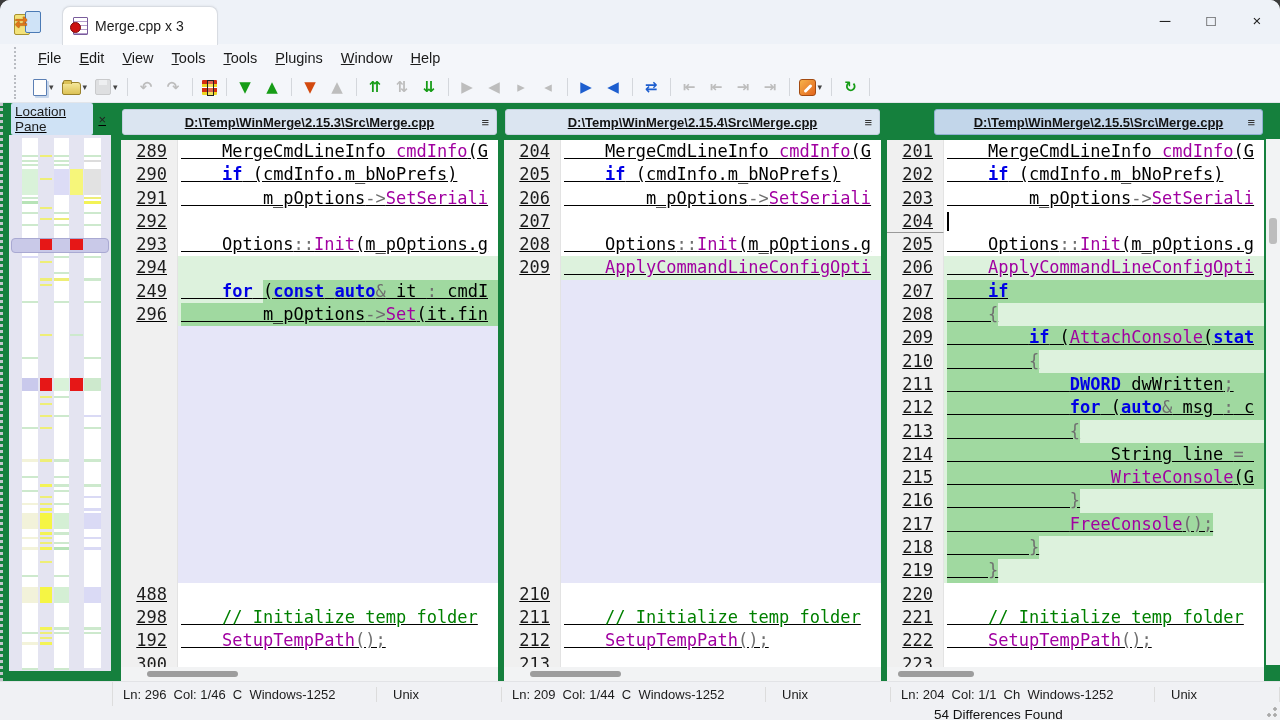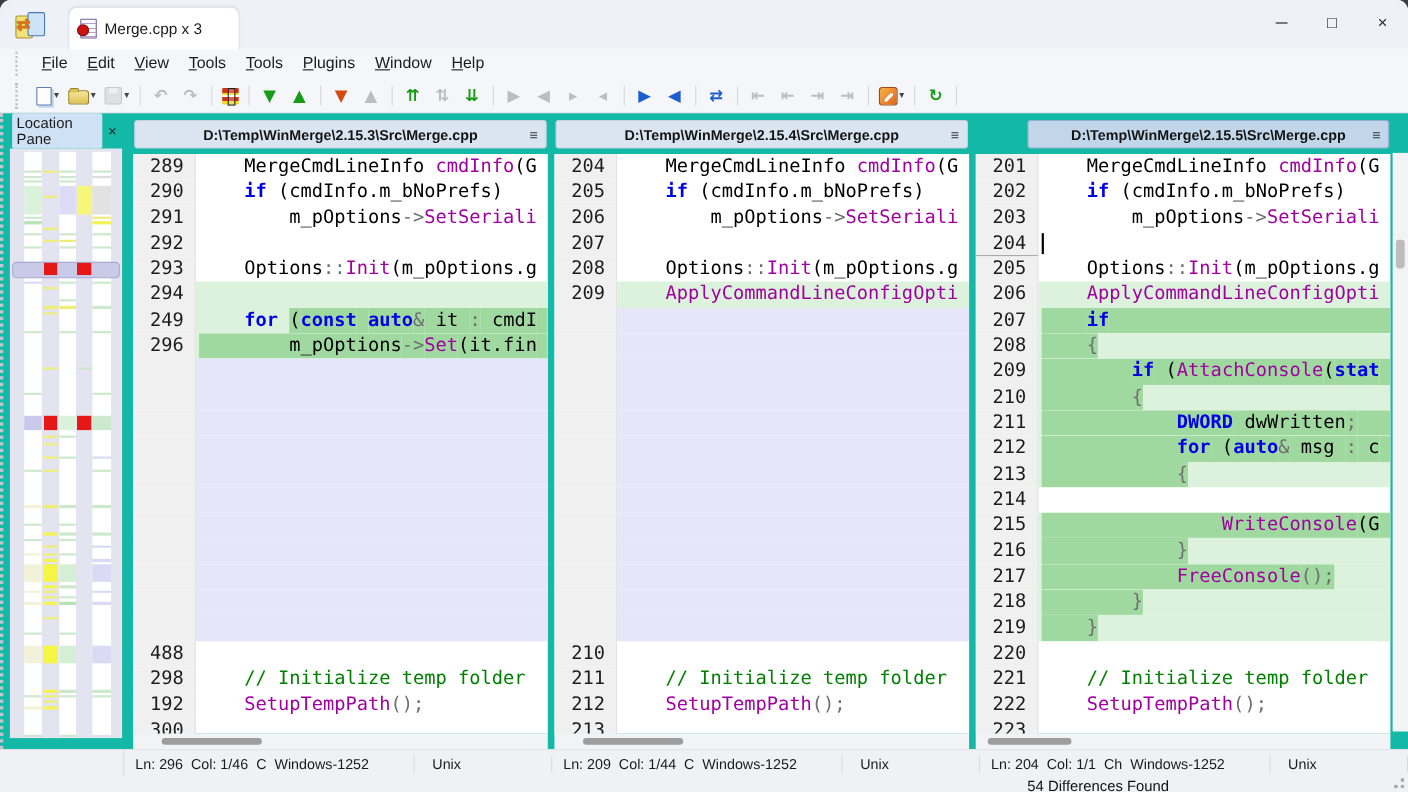--- a/index.html
+++ b/index.html
@@ -32,21 +32,21 @@
   .open-folder-icon::before{content:"";position:absolute;left:0;top:-3px;width:7px;height:3px;background:#dcc256;border:1px solid #9a822c;border-bottom:none;border-radius:2px 2px 0 0;}
   .save-icon{background:#c9c9c9;border:1px solid #9f9f9f;width:14px;height:14px;border-radius:2px;}
   .save-icon::before{content:"";position:absolute;left:3px;top:0;width:8px;height:5px;background:#e9e9e9;}
   .diff-context-icon{width:15px;height:15px;background:linear-gradient(#d32f12 0 30%,#ecd722 30% 45%,#ffffff 45% 55%,#d32f12 55% 80%,#ecd722 80% 100%);border-radius:1px;}
   .diff-context-icon::after{content:"";position:absolute;left:5px;top:0px;width:5px;height:14px;border:1px solid #222;background:rgba(255,255,255,.25);}
   .wrench-icon{width:15px;height:15px;background:linear-gradient(135deg,#f7b24a,#e2641c);border:1px solid #a34a10;border-radius:3px;}
   .wrench-icon::before{content:"";position:absolute;left:3px;top:7px;width:10px;height:3px;background:#fff;transform:rotate(-45deg);border-radius:2px;}
   .tb-caret{font-size:9px;color:#444;margin-left:2px;font-family:"DejaVu Sans",sans-serif;}
   .tb-sep{width:1px;height:18px;background:#d4d7dc;margin:0 5px;}
   
-  #main{display:flex;height:578px;background:#14b8a6;}
+  #main{display:flex;height:578px;background:#15803d;text-decoration:underline;}
   
   #locpane{width:112px;display:flex;flex-direction:column;border-left:3px dotted #c3c6cc;}
   #loc-head{height:24px;display:flex;align-items:center;padding:4px 4px 0 8px;font-size:13.5px;color:#1b1b1b;}
   #loc-title{background:#cfe2f5;padding:1px 4px;border-radius:2px;}
   #loc-close{margin-left:auto;padding:0 5px;font-size:13px;color:#222;}
   #loc-body{position:relative;flex:1;margin:4px 4px 10px 6px;background:#e4e4f1;overflow:hidden;}
   .loc-bar{position:absolute;top:3px;bottom:3px;background:#ffffff;}
   .loc-stripe{position:absolute;}
   .loc-band{position:absolute;left:2px;right:2px;background:#c9c9e8;border:1px solid #a9a9d2;border-radius:4px;}
   
@@ -598,20 +598,21 @@
             <div class="row bg-lg">
               <span class="num">212</span>
               <span class="code"><span class="c-n hl-dg">            </span><span class="c-k hl-dg">for</span><span class="c-n hl-dg"> (</span><span class="c-k hl-dg">auto</span><span class="c-o hl-dg">&amp;</span><span class="c-n hl-dg"> msg </span><span class="c-o hl-dg">:</span><span class="c-n hl-dg"> c</span><span class="fill-dg"></span></span>
             </div>
             <div class="row bg-lg">
               <span class="num">213</span>
               <span class="code"><span class="c-o hl-dg">            {</span></span>
             </div>
             <div class="row bg-lg">
               <span class="num">214</span>
+              <span class="code"><span class="c-n hl-dg">                String line </span><span class="c-o hl-dg">= </span><span class="fill-dg"></span></span>
             </div>
             <div class="row bg-lg">
               <span class="num">215</span>
               <span class="code"><span class="c-n hl-dg">                </span><span class="c-p hl-dg">WriteConsole</span><span class="c-n hl-dg">(G</span><span class="fill-dg"></span></span>
             </div>
             <div class="row bg-lg">
               <span class="num">216</span>
               <span class="code"><span class="c-o hl-dg">            }</span></span>
             </div>
             <div class="row bg-lg">

